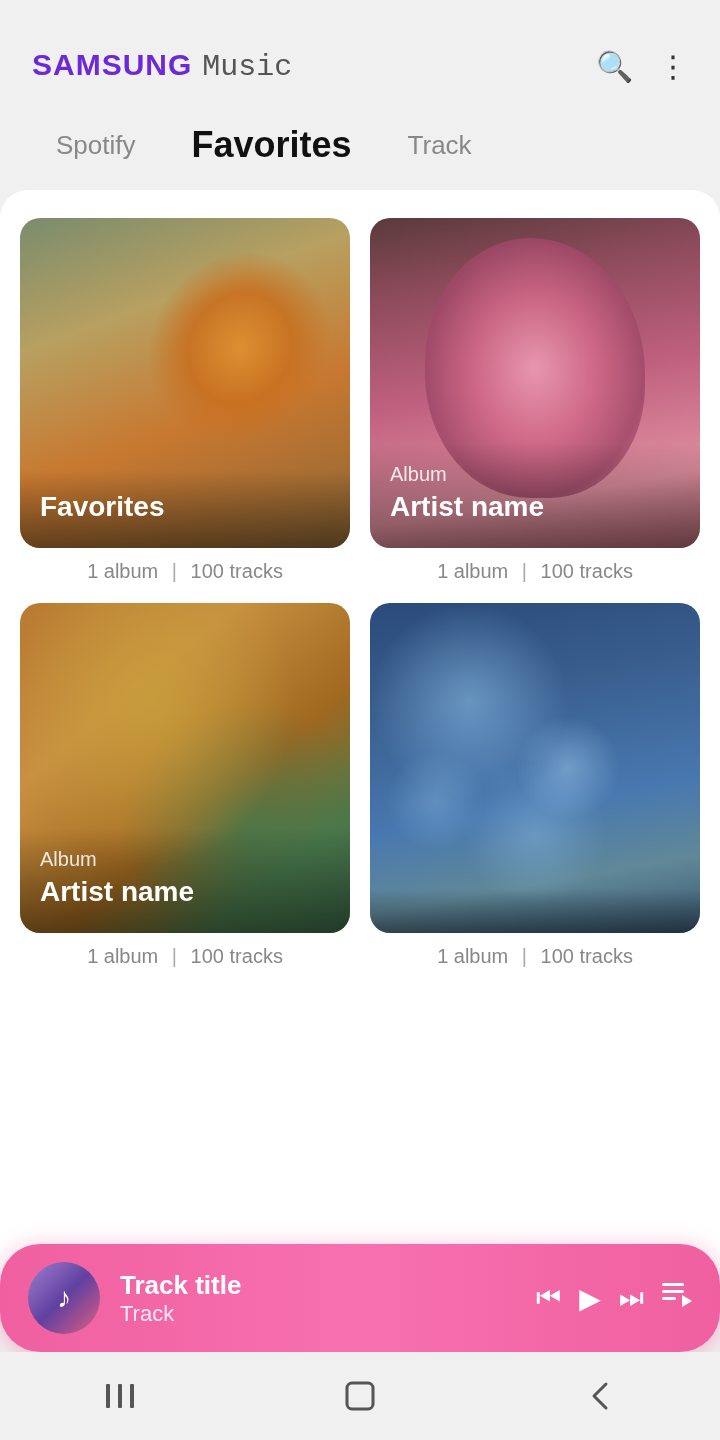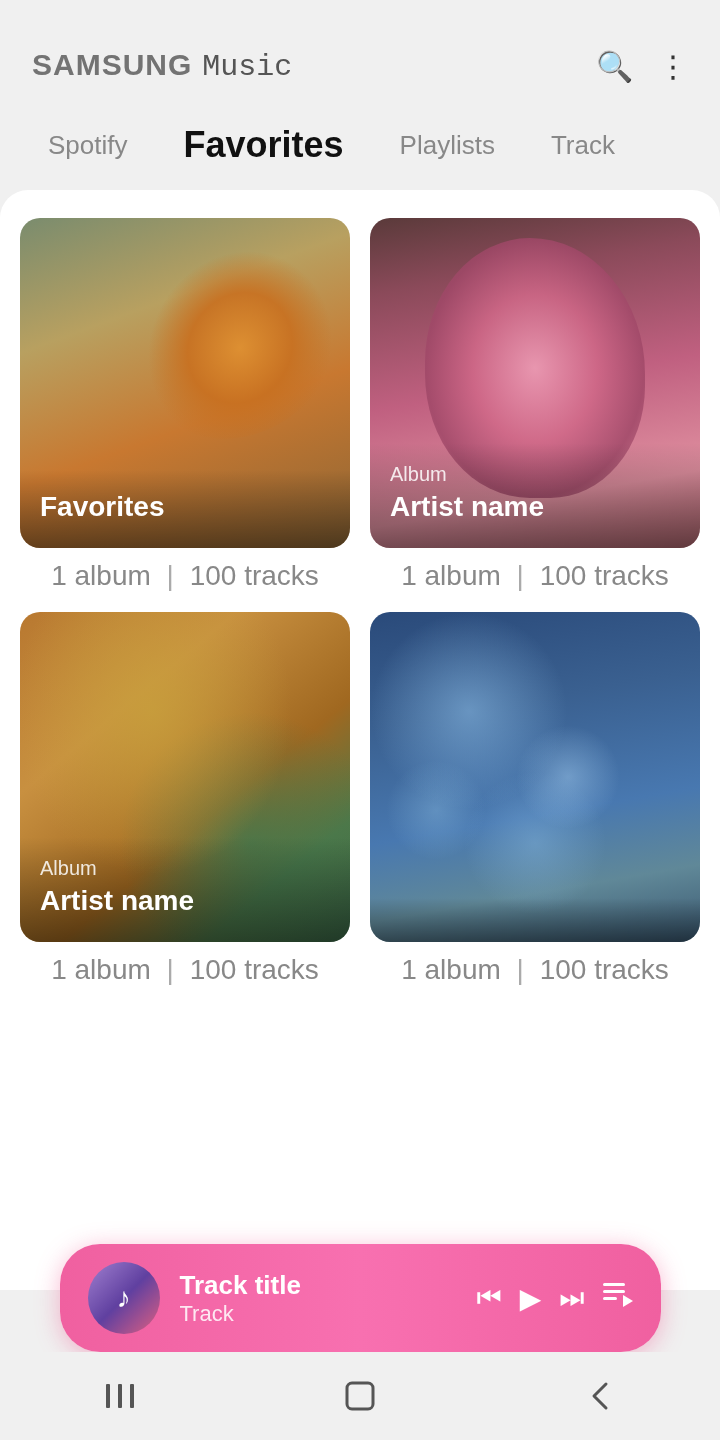--- a/index.html
+++ b/index.html
@@ -21,21 +21,21 @@
       background: #f0f0f0;
     }
     .header-logo {
       display: flex;
       align-items: baseline;
       gap: 10px;
     }
     .logo-samsung {
       font-size: 30px;
       font-weight: 700;
-      color: #737373;
+      color: #6d28d9;
       letter-spacing: 1px;
       text-transform: uppercase;
     }
     .logo-music {
       font-size: 30px;
       font-weight: 300;
       color: #555;
       font-family: Liberation Mono, monospace;
     }
     .header-actions {
@@ -46,21 +46,21 @@
     .header-icon {
       font-size: 30px;
       color: #333;
       cursor: pointer;
     }
 
     
     .tab-nav {
       display: flex;
       align-items: center;
-      padding: 0 0 0 4px;
+      padding: 0 0 0 12px;
       background: #f0f0f0;
       overflow: hidden;
       position: relative;
     }
     .tab-item {
       padding: 16px 28px;
       font-size: 26px;
       color: #888;
       cursor: pointer;
       white-space: nowrap;
@@ -176,36 +176,36 @@
       margin-bottom: 4px;
     }
     .card-title {
       font-size: 28px;
       color: #ffffff;
       font-weight: 600;
       line-height: 1.2;
     }
 
     .card-meta {
-      font-size: 28px;
+      font-size: 20px;
       color: #888;
       margin-top: 12px;
       text-align: center;
     }
     .card-meta-sep {
       margin: 0 8px;
       color: #aaa;
     }
 
     
     .now-playing {
       position: fixed;
       bottom: 88px;
       left: 0; right: 0;
-      width: 601px;
+      width: 720px;
       margin: 0 auto;
       background: linear-gradient(90deg, #f060a0 0%, #f870b0 50%, #f060a0 100%);
       border-radius: 40px;
       padding: 18px 28px;
       display: flex;
       align-items: center;
       gap: 20px;
       z-index: 100;
       box-shadow: 0 4px 24px rgba(240,80,140,0.4);
     }
@@ -285,21 +285,20 @@
   </div>
   <div class="header-actions">
     <span class="header-icon">🔍</span>
     <span class="header-icon">⋮</span>
   </div>
 </div>
 
 <div class="tab-nav">
   <div class="tab-item tab-spotify">Spotify</div>
   <div class="tab-item active">Favorites</div>
-  <div class="tab-item">Playlists</div>
   <div class="tab-item">Track</div>
 </div>
 
 <div class="content-area">
   <div class="grid">
 
     <div class="card">
       <div class="card-image card-bg-1">
         <div class="card-overlay">
           <div class="card-title">Favorites</div>

